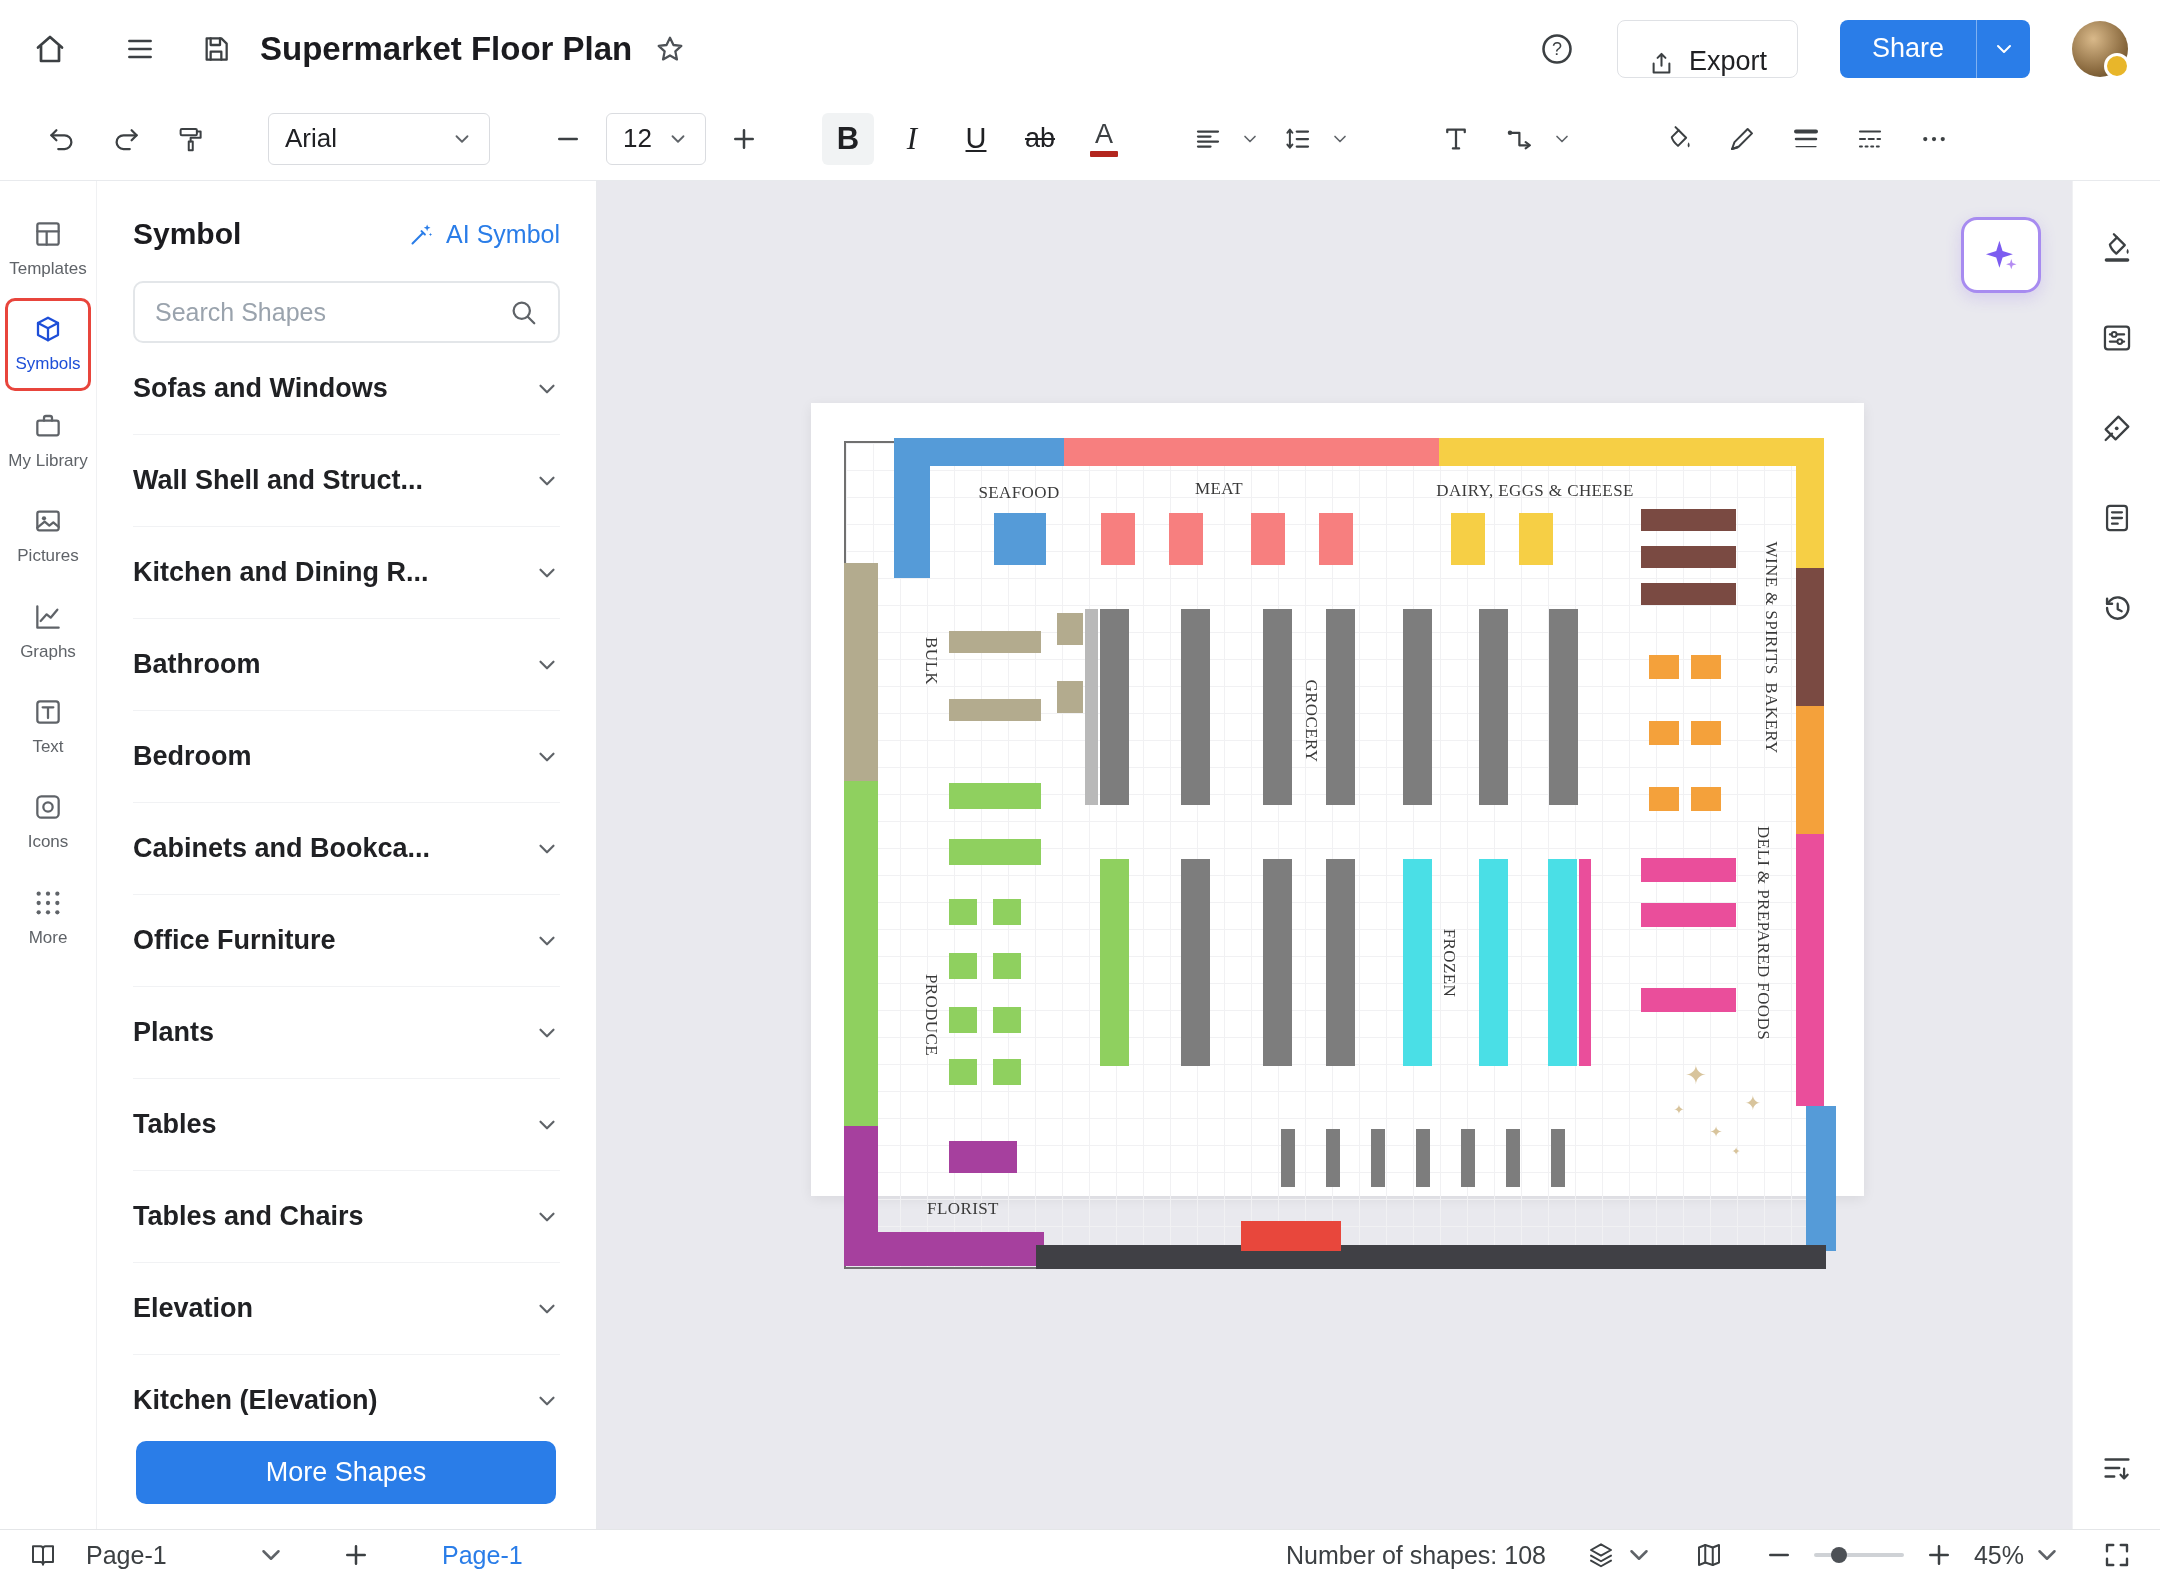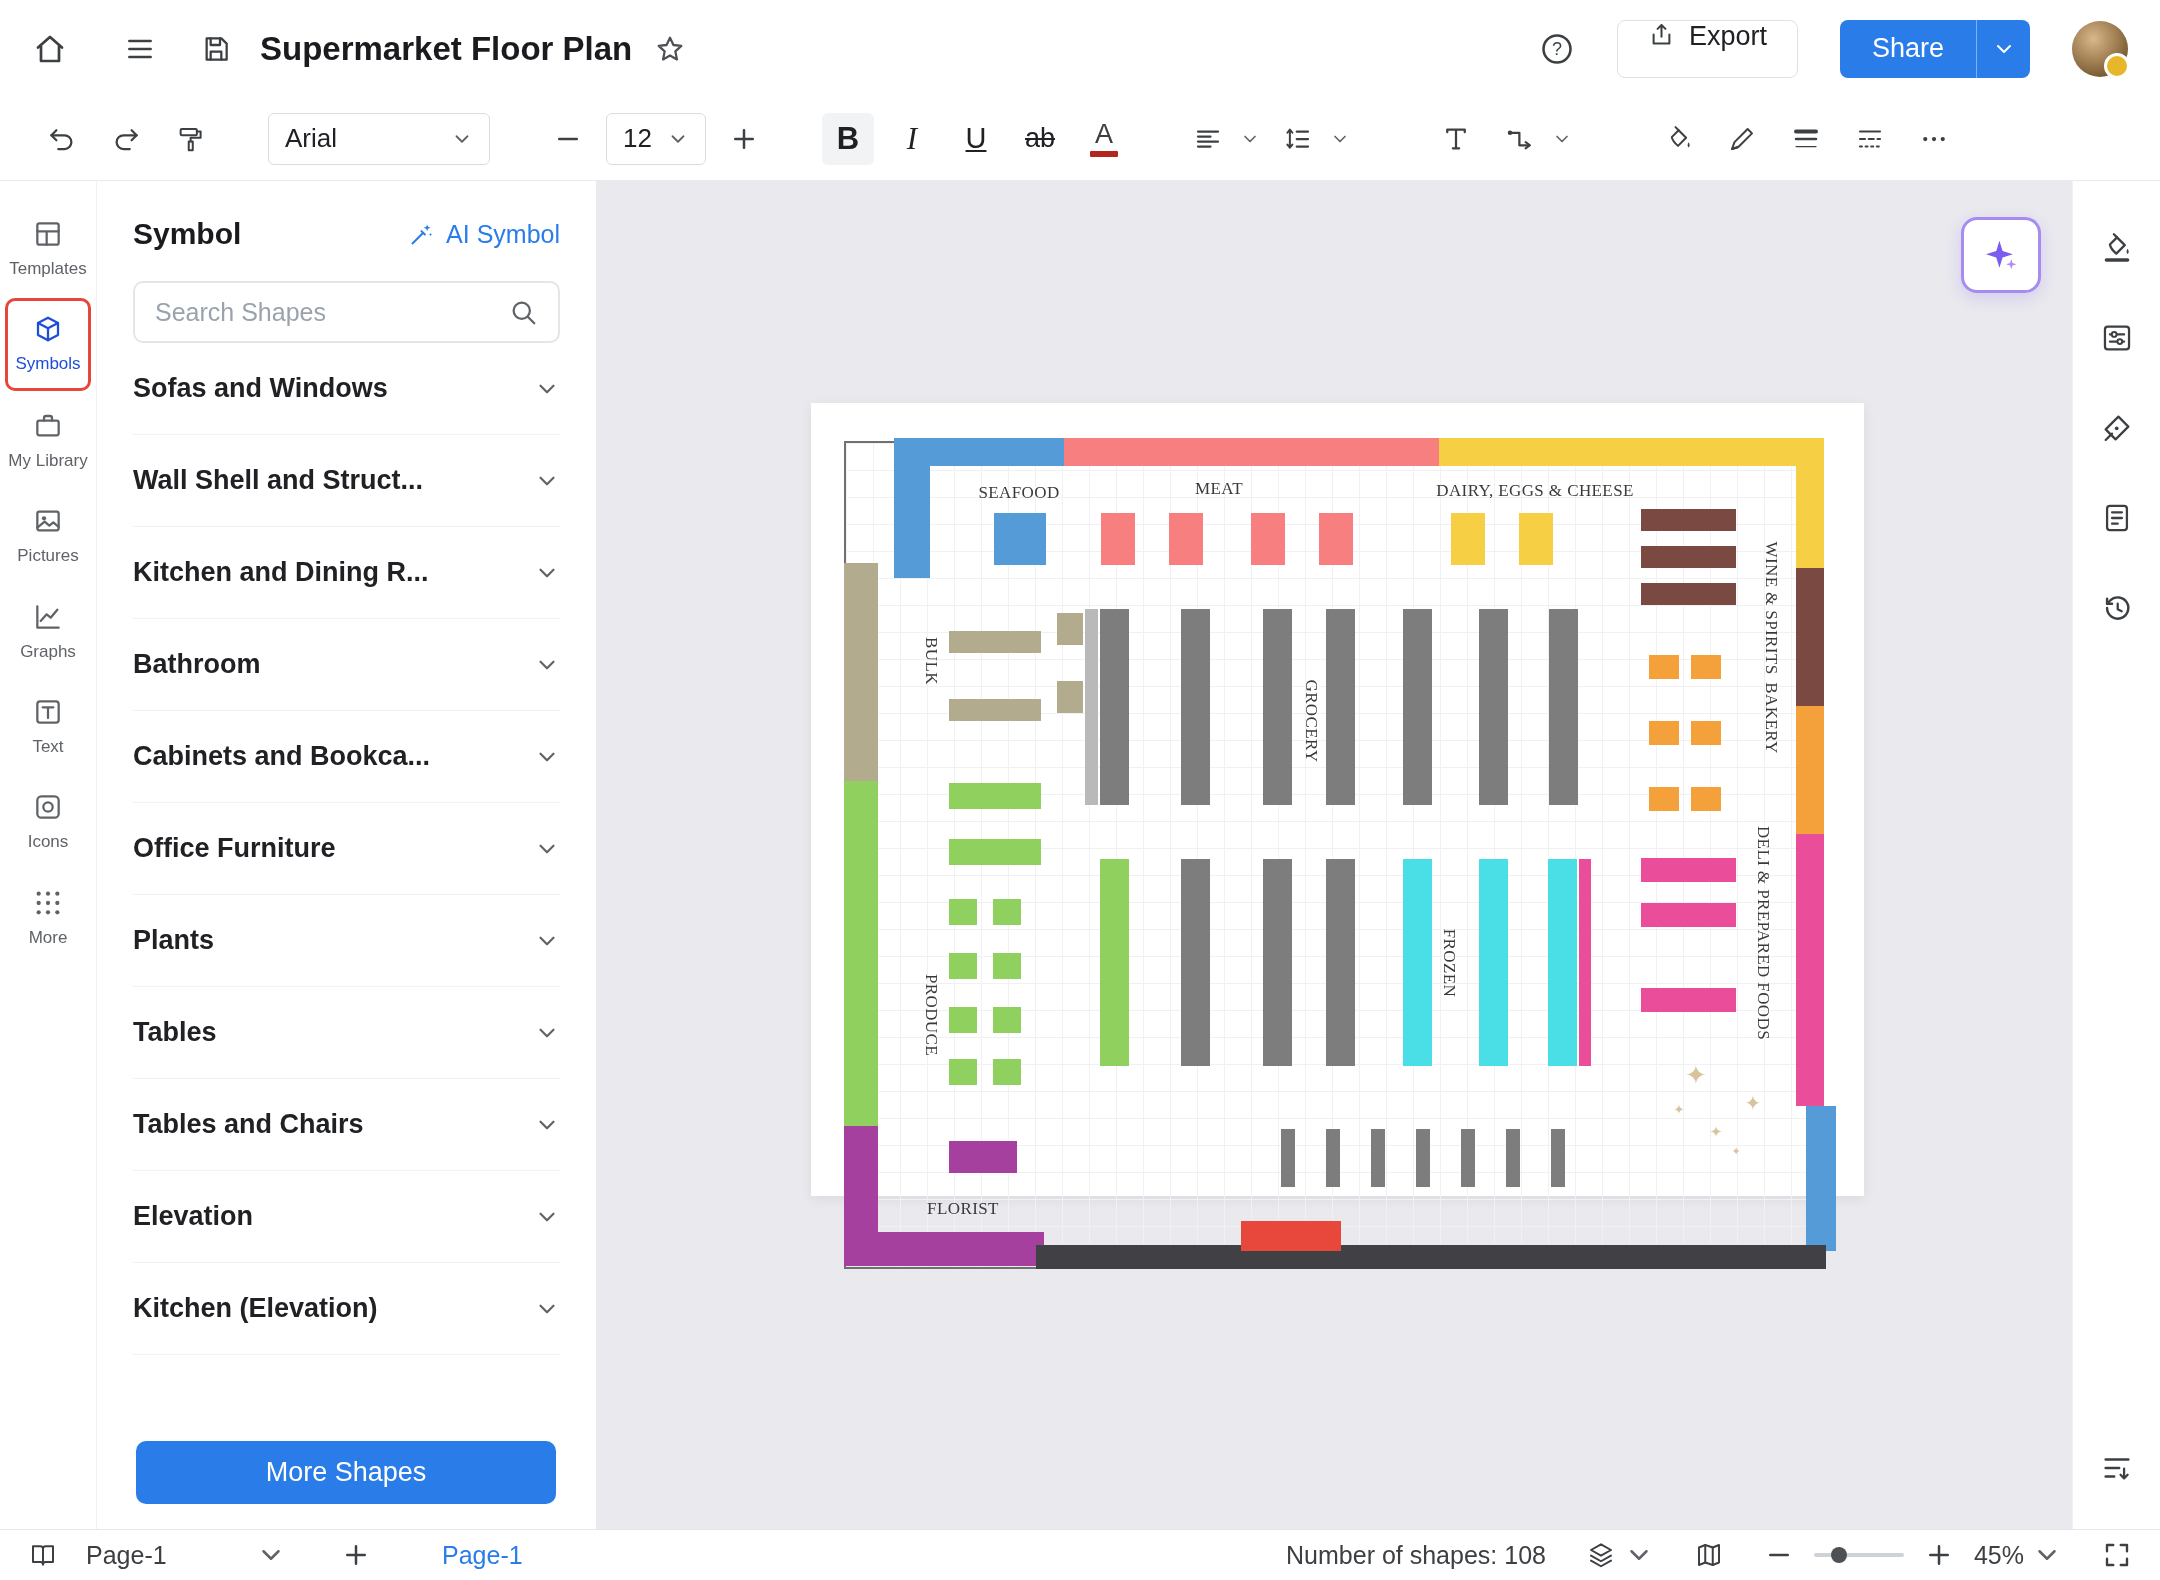--- a/index.html
+++ b/index.html
@@ -12,21 +12,21 @@
   
   #header { position:absolute; top:0; left:0; right:0; height:97px; background:#fff;
             display:flex; align-items:center; padding:0 32px; }
   #header .ic-home { width:36px; height:36px; }
   #header .ic-menu { width:32px; height:32px; margin-left:56px; }
   #header .ic-save { width:32px; height:32px; margin-left:44px; }
   .doc-title { font-size:33px; font-weight:700; margin-left:28px; color:#1b1b1f; }
   #header .ic-star { width:32px; height:32px; margin-left:22px; color:#4d5156; }
   .hd-right { margin-left:auto; display:flex; align-items:center; gap:42px; }
   .ic-help { width:36px; height:36px; }
-  .export-btn { height:58px; display:flex; align-items:flex-start; gap:14px; padding:0 30px;
+  .export-btn { height:58px; display:flex; align-items:flex-end; gap:14px; padding:0 30px;
                 border:1px solid #dfe1e5; border-radius:8px; background:#fff; font-size:27px; color:#202124; }
   .export-btn .ic { width:27px; height:27px; }
   .share-group { display:flex; height:58px; border-radius:8px; overflow:hidden; }
   .share-main { background:#2a7de8; color:#fff; font-size:27px; display:flex; align-items:center; padding:0 32px; }
   .share-caret { width:54px; background:#2a7de8; border-left:1px solid rgba(255,255,255,.4);
                  display:flex; align-items:center; justify-content:center; color:#fff; }
   .share-caret .ic { width:24px; height:24px; color:#fff; }
   .avatar { width:56px; height:56px; border-radius:50%; position:relative;
             background:radial-gradient(circle at 38% 32%, #d9b98a, #8a6a3f 62%, #54401f); }
   .avatar::after { content:""; position:absolute; right:-2px; bottom:-2px; width:20px; height:20px;
@@ -492,20 +492,28 @@
       <div class="cat-row">
         <span class="cat-label">Kitchen and Dining R...</span>
         <span class="ic">
           <svg viewBox="0 0 24 24">
             <polyline points="6 9 12 15 18 9" fill="none" stroke="currentColor" stroke-linecap="round" stroke-linejoin="round" stroke-width="2"></polyline>
           </svg>
         </span>
       </div>
       <div class="cat-row">
         <span class="cat-label">Bathroom</span>
+        <span class="ic">
+          <svg viewBox="0 0 24 24">
+            <polyline points="6 9 12 15 18 9" fill="none" stroke="currentColor" stroke-linecap="round" stroke-linejoin="round" stroke-width="2"></polyline>
+          </svg>
+        </span>
+      </div>
+      <div class="cat-row">
+        <span class="cat-label">Bedroom</span>
         <span class="ic">
           <svg viewBox="0 0 24 24">
             <polyline points="6 9 12 15 18 9" fill="none" stroke="currentColor" stroke-linecap="round" stroke-linejoin="round" stroke-width="2"></polyline>
           </svg>
         </span>
       </div>
       <div class="cat-row">
         <span class="cat-label">Cabinets and Bookca...</span>
         <span class="ic">
           <svg viewBox="0 0 24 24">

